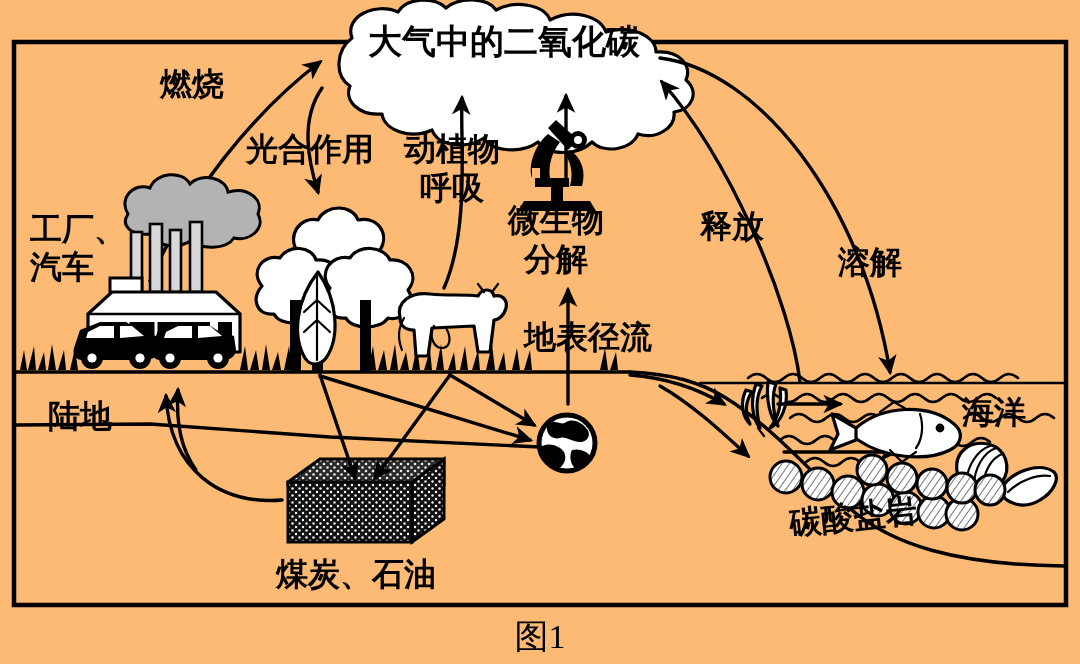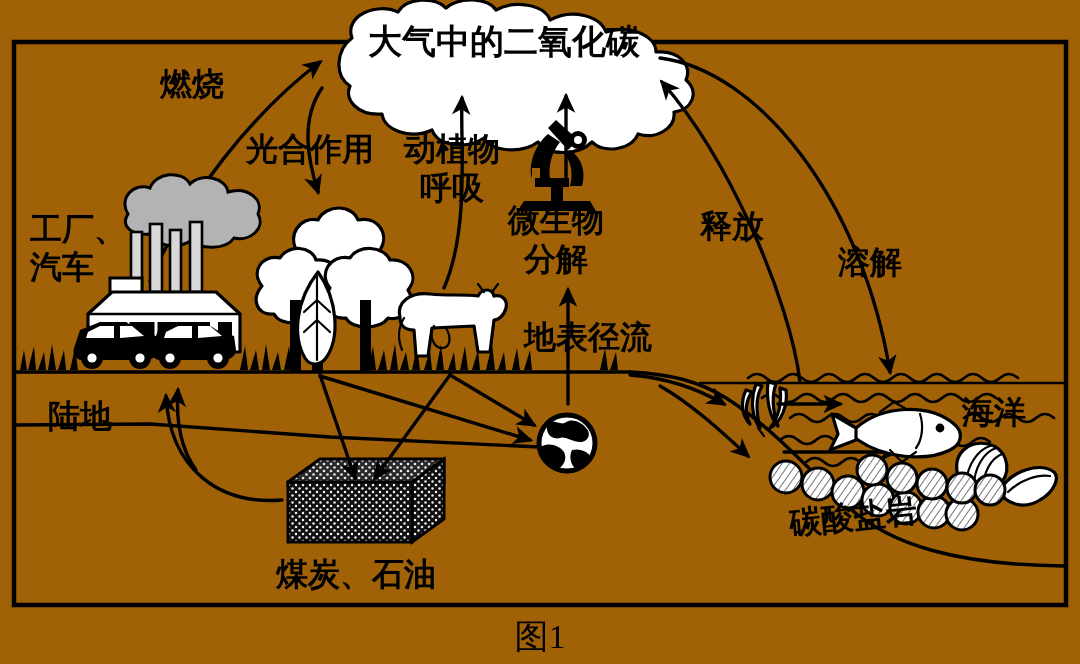--- a/index.html
+++ b/index.html
@@ -10,21 +10,21 @@
   body {
     width: 1080px;
     height: 664px;
     font-family: "Liberation Serif", "DejaVu Serif", serif;
     overflow: hidden;
   }
   #stage {
     position: relative;
     width: 1080px;
     height: 664px;
-    background: #a16207;
+    background: #fdba74;
   }
   #diagram-svg {
     position: absolute;
     left: 0;
     top: 0;
     width: 1080px;
     height: 664px;
   }
   .lbl {
     font-family: "Liberation Serif", "DejaVu Serif", serif;

